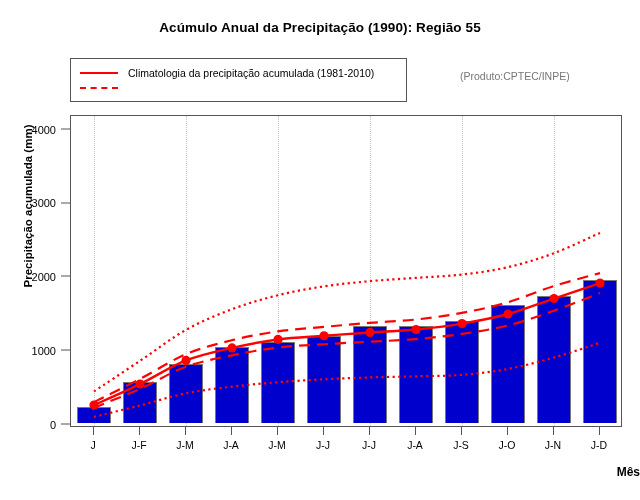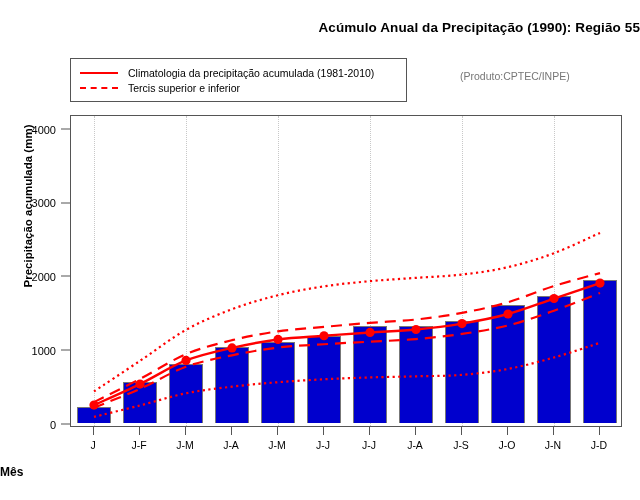--- a/index.html
+++ b/index.html
@@ -7,21 +7,21 @@
     width:640px;height:500px;
     background:#ffffff;
     font-family:"Liberation Sans", sans-serif;
     overflow:hidden;
     position:relative;
   }
   #chart-root{position:absolute;inset:0;}
 
   .title{
     position:absolute;left:0;top:20px;width:640px;
-    text-align:right;
+    text-align:center;
     font-size:13.5px;font-weight:bold;color:#000;
     letter-spacing:0.1px;
   }
 
   
   .plot-frame{
     position:absolute;
     left:70px;top:115px;width:552px;height:312px;
     border:1px solid #555;
     box-sizing:border-box;
@@ -33,21 +33,21 @@
   .ylabel{
     position:absolute;
     left:-122px;top:200px;
     width:300px;text-align:center;
     transform:rotate(-90deg);
     transform-origin:center center;
     font-size:11.5px;font-weight:bold;color:#000;
   }
   .xlabel{
     position:absolute;left:0;top:465px;width:640px;
-    text-align:left;font-size:12px;font-weight:bold;color:#000;
+    text-align:right;font-size:12px;font-weight:bold;color:#000;
   }
 
   
   .ytick{position:absolute;right:0;transform:translateY(-50%);text-align:center;}
   .ytick .tlabel{
     position:absolute;right:14px;top:50%;transform:translateY(-50%);
     font-size:11px;color:#000;white-space:nowrap;
   }
   .ytick .tmark{
     position:absolute;right:0;top:50%;margin-top:-0.5px;
@@ -251,17 +251,16 @@
     <div class="legend-row">
       <span class="legend-key">
           <i class="lk-solid"></i>
         </span>
       <span class="legend-label">Climatologia da precipitação acumulada (1981-2010)</span>
     </div>
     <div class="legend-row">
       <span class="legend-key">
           <i class="lk-dash"></i>
         </span>
-      <span class="legend-label">Tercis superior e inferior</span>
     </div>
   </div>
 
 </div>
 
 </body></html>

